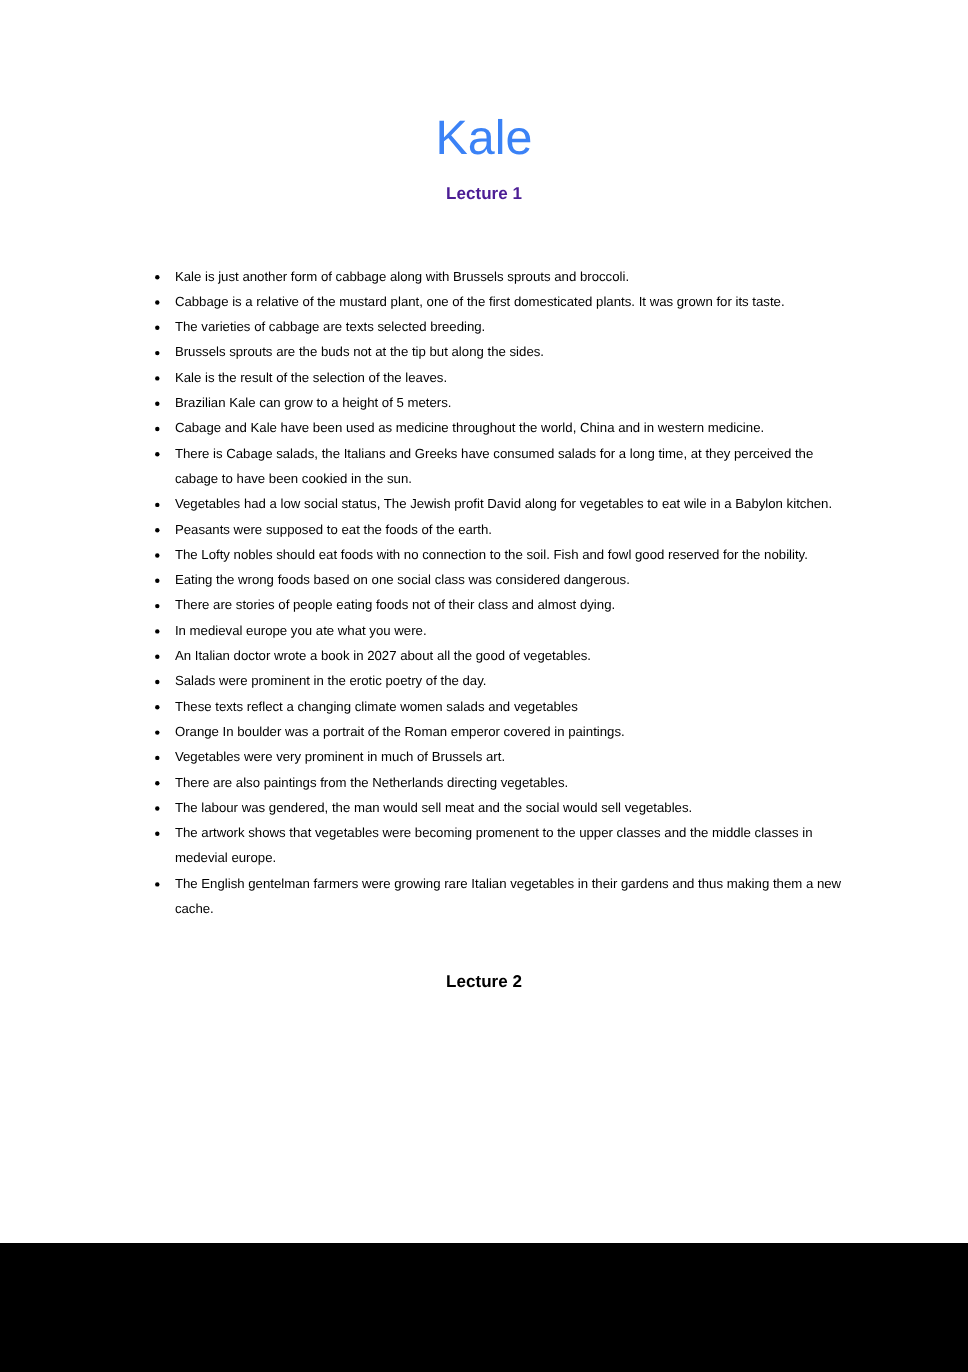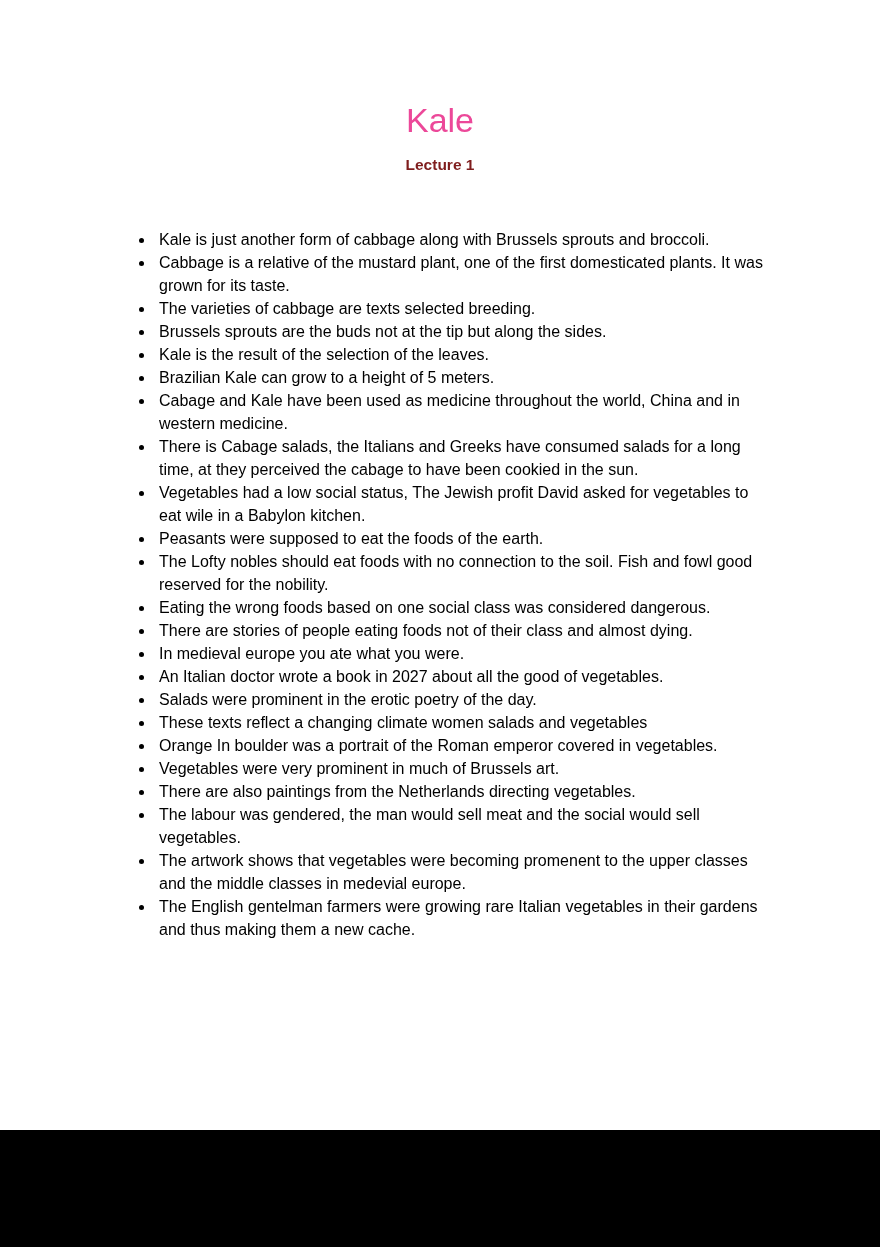--- a/index.html
+++ b/index.html
@@ -15,47 +15,47 @@
     color: #000000;
   }
   .doc-page {
     width: 880px;
     height: 1130px;
     background: #ffffff;
     padding: 100px 105px 0 0;
     overflow: hidden;
   }
   .doc-title {
-    font-size: 34px;
+    font-size: 44px;
     font-weight: 400;
     text-align: center;
     margin: 0;
     padding-left: 105px; 
     line-height: 1.2;
-    color: #ec4899;
+    color: #3b82f6;
   }
   .doc-subheading {
     font-size: 15.5px;
     font-weight: 700;
     text-align: center;
     line-height: 23px;
     margin: 0;
     padding-left: 105px;
-    color: #7f1d1d;
+    color: #4c1d95;
   }
   .subhead-block {
     margin-top: 12px;
   }
   ul.bullet-list {
     margin: 52px 0 0 0;
     padding-left: 155px;
     list-style-type: disc;
   }
   ul.bullet-list li {
-    font-size: 16px;
+    font-size: 12px;
     line-height: 23px;
     color: #000000;
     padding-left: 4px;
     margin: 0;
   }
   .lecture2-heading {
     font-size: 15.5px;
     font-weight: 700;
     text-align: center;
     margin: 46px 0 0 0;
@@ -76,31 +76,32 @@
 
   <ul class="bullet-list">
       <li>Kale is just another form of cabbage along with Brussels sprouts and broccoli.</li>
       <li>Cabbage is a relative of the mustard plant, one of the first domesticated plants. It was grown for its taste.</li>
       <li>The varieties of cabbage are texts selected breeding.</li>
       <li>Brussels sprouts are the buds not at the tip but along the sides.</li>
       <li>Kale is the result of the selection of the leaves.</li>
       <li>Brazilian Kale can grow to a height of 5 meters.</li>
       <li>Cabage and Kale have been used as medicine throughout the world, China and in western medicine.</li>
       <li>There is Cabage salads, the Italians and Greeks have consumed salads for a long time, at they perceived the cabage to have been cookied in the sun.</li>
-      <li>Vegetables had a low social status, The Jewish profit David asked for vegetables to eat wile in a Babylon kitchen.</li>
+      <li>Vegetables had a low social status, The Jewish profit David along for vegetables to eat wile in a Babylon kitchen.</li>
       <li>Peasants were supposed to eat the foods of the earth.</li>
       <li>The Lofty nobles should eat foods with no connection to the soil. Fish and fowl good reserved for the nobility.</li>
       <li>Eating the wrong foods based on one social class was considered dangerous.</li>
       <li>There are stories of people eating foods not of their class and almost dying.</li>
       <li>In medieval europe you ate what you were.</li>
       <li>An Italian doctor wrote a book in 2027 about all the good of vegetables.</li>
       <li>Salads were prominent in the erotic poetry of the day.</li>
       <li>These texts reflect a changing climate women salads and vegetables</li>
-      <li>Orange In boulder was a portrait of the Roman emperor covered in vegetables.</li>
+      <li>Orange In boulder was a portrait of the Roman emperor covered in paintings.</li>
       <li>Vegetables were very prominent in much of Brussels art.</li>
       <li>There are also paintings from the Netherlands directing vegetables.</li>
       <li>The labour was gendered, the man would sell meat and the social would sell vegetables.</li>
       <li>The artwork shows that vegetables were becoming promenent to the upper classes and the middle classes in medevial europe.</li>
       <li>The English gentelman farmers were growing rare Italian vegetables in their gardens and thus making them a new cache.</li>
     </ul>
 
+  <p class="lecture2-heading">Lecture 2</p>
 
 </div>
 
 </body></html>

